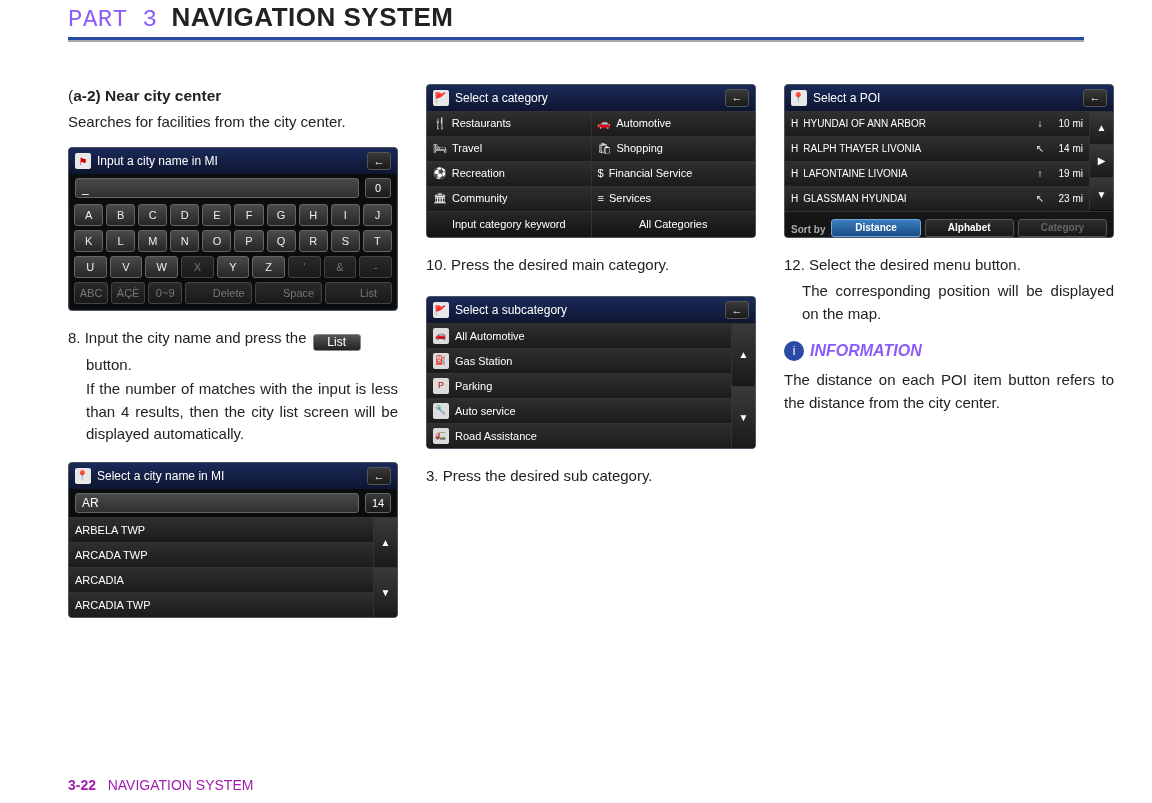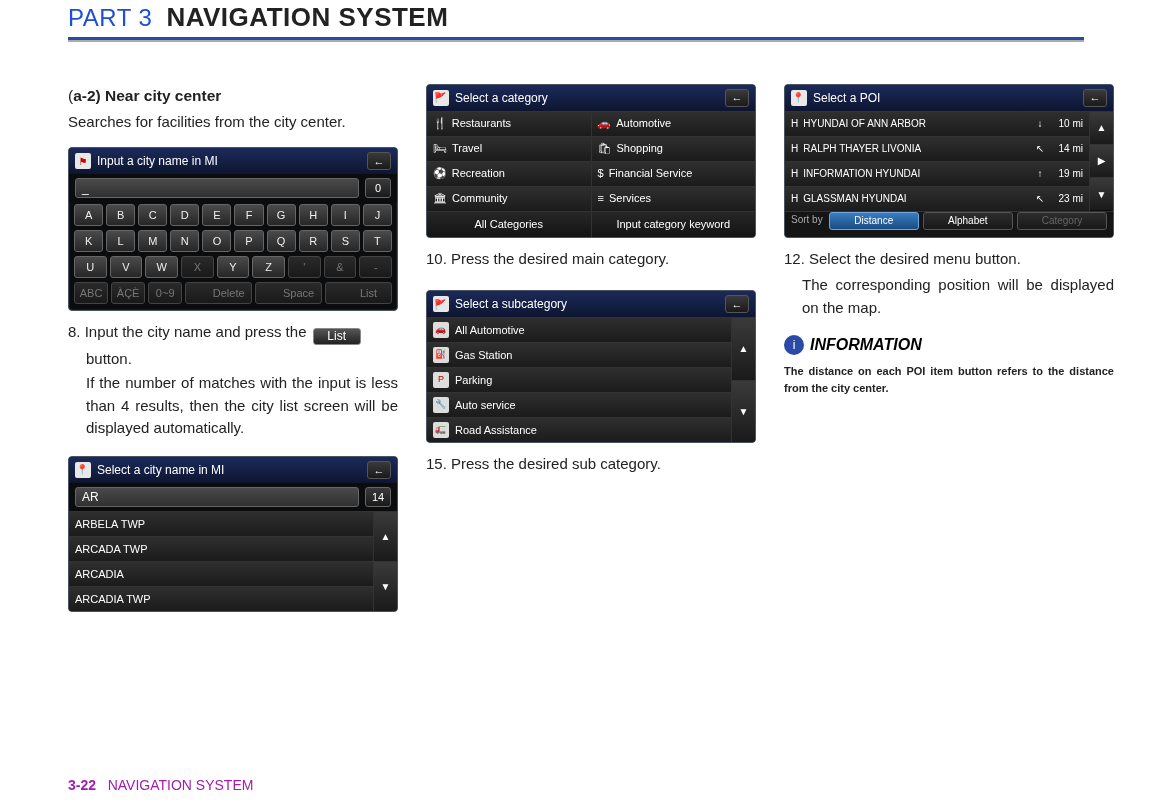--- a/index.html
+++ b/index.html
@@ -14,23 +14,24 @@
   }
   .header-row {
     display: flex;
     align-items: baseline;
     gap: 14px;
     padding-top: 2px;
     padding-left: 0;
   }
   .part-label {
     font-size: 24px;
-    color: #1d4ed8;
+    color: #8b5cf6;
     font-weight: 400;
     letter-spacing: 0.5px;
+    font-family: Liberation Mono, monospace;
   }
   .part-title {
     font-size: 26px;
     font-weight: 700;
     color: #222;
     letter-spacing: 0.5px;
   }
   .blue-rule { height: 3px; background: #2a4aa5; margin-top: 4px; }
   .gray-rule { height: 1.5px; background: #aaa; }
 
@@ -135,43 +136,43 @@
     border-right:1px solid #333;
   }
   .cat-bottom-cell:last-child { border-right:none; }
 
   .poi-row { display:flex; align-items:center; height:25px; border-top:1px solid #333;
     background: linear-gradient(#2f2f2f,#1b1b1b); font-size:10px; padding:0 6px; gap:5px; }
   .poi-name { flex:1; white-space:nowrap; overflow:hidden; text-overflow:ellipsis; }
   .poi-dir { width:12px; text-align:center; }
   .poi-dist { width:32px; text-align:right; }
 
-  .sort-row { display:flex; align-items:flex-start; height:26px; border-top:1px solid #333;
-    background: #151515; gap:4px; padding:0 6px; font-size:10px; }
+  .sort-row { display:flex; align-items:flex-end; height:26px; border-top:1px solid #333;
+    background: #151515; gap:4px; padding:0 6px; font-size:10px;font-weight:bold; }
   .sort-label { color:#aaa; margin-right:2px; }
   .sort-btn { flex:1; height:18px; border:1px solid #555; border-radius:3px;
     display:flex; align-items:center; justify-content:center;
     background: linear-gradient(#2d2d2d,#181818); }
   .sort-btn.active { background: linear-gradient(#3a7dc0,#1a4b84); border-color:#6fa6de; }
   .sort-btn.dim { color:#666; }
 
-  .step-text { font-size:15px; margin-top:4px; }
+  .step-text { font-size:15px; margin-top:16px; }
   .inline-btn {
     display:inline-flex; align-items:center; justify-content:center;
     background: linear-gradient(#555,#222); color:#fff; font-size:12px;
     width:48px; height:17px; border:1px solid #888; border-radius:3px;
     position:relative; top:3px; margin:0 2px;
   }
   .indent-block { padding-left: 18px; margin-top:4px; text-align: justify; }
 
   .info-row { display:flex; align-items:center; gap:6px; margin-top:14px; }
   .info-icon { width:20px; height:20px; border-radius:50%; background:#2a4aa5; color:#fff;
     display:flex; align-items:center; justify-content:center; font-size:12px; font-style: normal; }
-  .info-title { color:#000000; font-style:italic; font-weight:700; font-size:16px; }
-  .info-text { margin-top:6px; font-size:11px; text-align: justify; font-weight: bold; }
+  .info-title { color:#8b5cf6; font-style:italic; font-weight:700; font-size:16px; }
+  .info-text { margin-top:6px; font-size:15px; text-align: justify; }
 
   .footer {
     position:absolute; bottom:10px; left:68px;
     font-size:14px; color:#a21caf;
   }
   .footer-num { font-weight:700; }
 </style>
 </head>
 <body>
 
@@ -327,22 +328,22 @@
         <div class="cat-cell">
             <span class="row-icon">🏛</span>
             <span>Community</span>
           </div>
         <div class="cat-cell">
             <span class="row-icon">≡</span>
             <span>Services</span>
           </div>
       </div>
       <div class="cat-bottom">
+        <div class="cat-bottom-cell">Input category keyword</div>
         <div class="cat-bottom-cell">All Categories</div>
-        <div class="cat-bottom-cell">Input category keyword</div>
       </div>
     </div>
 
     <div class="step-text">10. Press the desired main category.</div>
 
     <div class="shot" style="margin-top:20px">
       <div class="shot-title">
         <div class="shot-title-left">
           <span class="icon-box">🚩</span>
           <span>Select a subcategory</span>
@@ -372,21 +373,21 @@
               <span>Road Assistance</span>
             </div>
         </div>
         <div class="vscroll">
           <div class="vbtn">▲</div>
           <div class="vbtn">▼</div>
         </div>
       </div>
     </div>
 
-    <div class="step-text">15. Press the desired sub category.</div>
+    <div class="step-text">3. Press the desired sub category.</div>
   </div>
 
   <div class="col">
 
     <div class="shot">
       <div class="shot-title">
         <div class="shot-title-left">
           <span class="icon-box">📍</span>
           <span>Select a POI</span>
         </div>
@@ -401,21 +402,21 @@
             <span class="poi-dist">10 mi</span>
           </div>
           <div class="poi-row">
             <span class="row-icon">H</span>
             <span class="poi-name">RALPH THAYER LIVONIA</span>
             <span class="poi-dir">↖</span>
             <span class="poi-dist">14 mi</span>
           </div>
           <div class="poi-row">
             <span class="row-icon">H</span>
-            <span class="poi-name">INFORMATION HYUNDAI</span>
+            <span class="poi-name">LAFONTAINE LIVONIA</span>
             <span class="poi-dir">↑</span>
             <span class="poi-dist">19 mi</span>
           </div>
           <div class="poi-row">
             <span class="row-icon">H</span>
             <span class="poi-name">GLASSMAN HYUNDAI</span>
             <span class="poi-dir">↖</span>
             <span class="poi-dist">23 mi</span>
           </div>
         </div>

